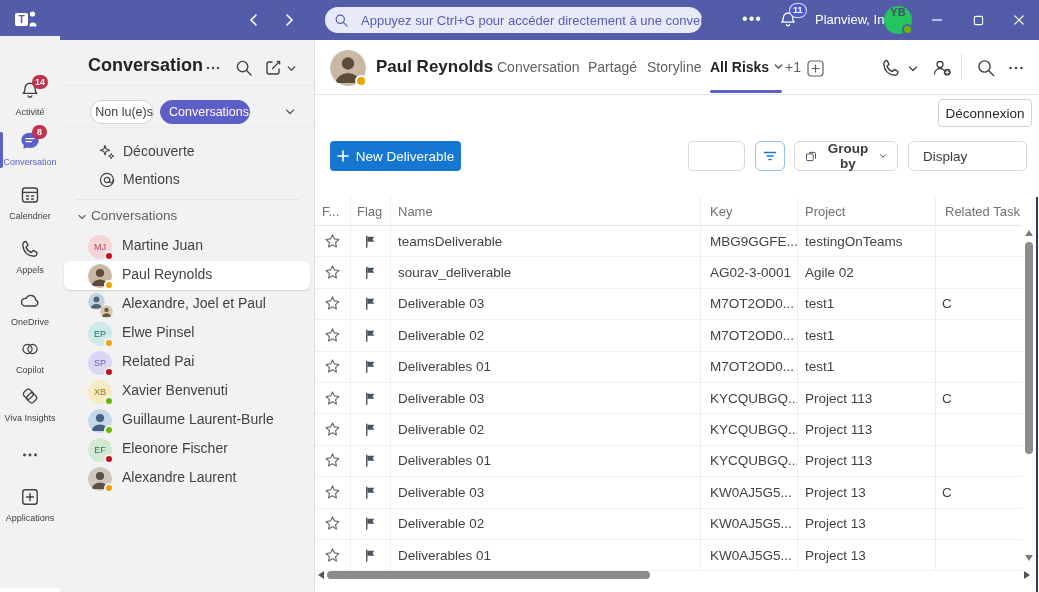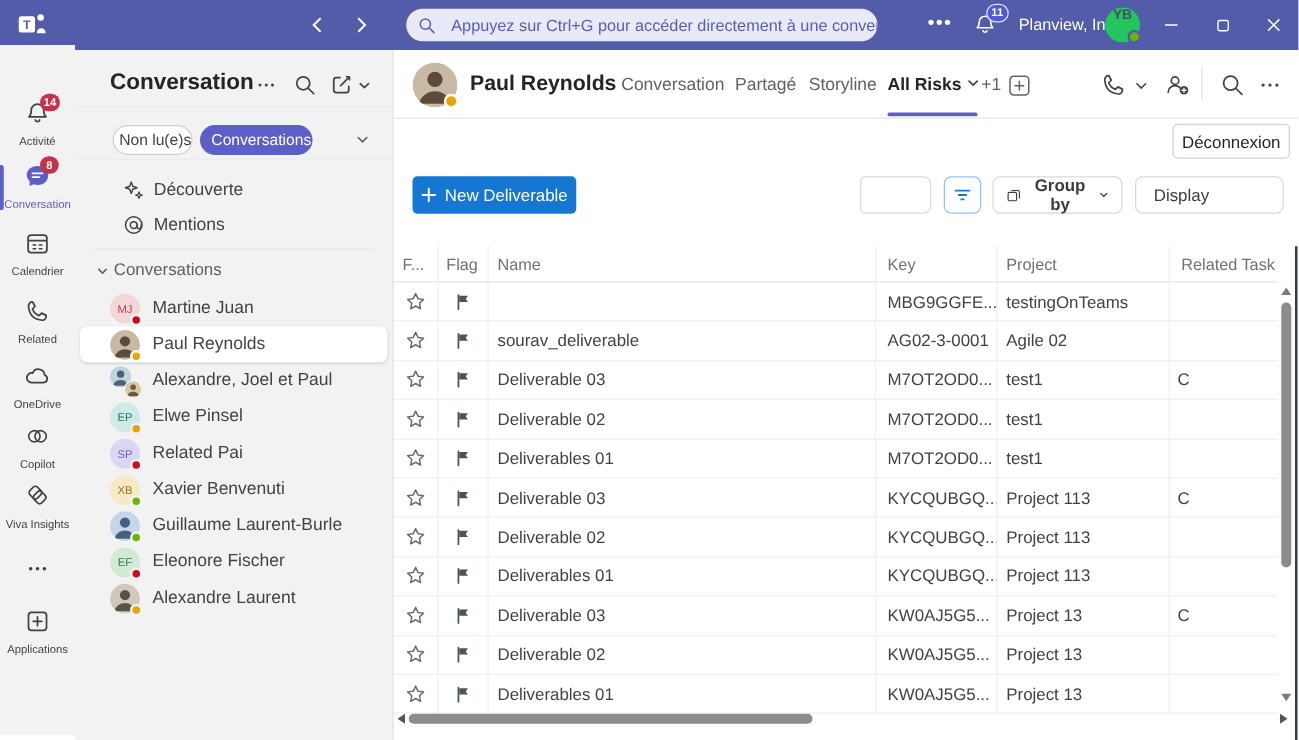--- a/index.html
+++ b/index.html
@@ -221,21 +221,21 @@
           </svg>
       </span>
       <span class="rlabel">Calendrier</span>
     </div>
     <div class="rail-item" style="top:202px">
       <span class="ric">
         <svg viewBox="0 0 22 22">
             <path d="M7.2 3.6 L9 7.2 L7 9.2 c.9 2.4 2.9 4.4 5.3 5.3 l2-2 3.6 1.8 c.4 2-1 4-2.8 3.9 C8.3 17.7 4.3 13.7 3.8 7 3.7 5.2 5.2 3.2 7.2 3.6 z" stroke="#424242" stroke-width="1.4" fill="none" stroke-linejoin="round"></path>
           </svg>
       </span>
-      <span class="rlabel">Related</span>
+      <span class="rlabel">Appels</span>
     </div>
     <div class="rail-item" style="top:254px">
       <span class="ric">
         <svg viewBox="0 0 22 22">
             <path d="M6.5 16 a3.8 3.8 0 1 1 .6-7.5 A5 5 0 0 1 16.7 10 a3.1 3.1 0 0 1 -.7 6 z" stroke="#424242" stroke-width="1.4" fill="none" stroke-linejoin="round"></path>
           </svg>
       </span>
       <span class="rlabel">OneDrive</span>
     </div>
     <div class="rail-item" style="top:302px">
@@ -550,20 +550,21 @@
             <svg viewBox="0 0 16 16" width="17" height="17">
               <path d="M8 1.8 L9.8 5.6 L14 6.1 L10.9 9 L11.7 13.2 L8 11.1 L4.3 13.2 L5.1 9 L2 6.1 L6.2 5.6 Z" stroke="#696969" stroke-width="1.1" fill="none" stroke-linejoin="round"></path>
             </svg>
           </span>
           <span class="cell c-flag">
             <svg viewBox="0 0 16 16" width="15" height="15">
               <path d="M4 2.3 V14.2" stroke="#49545F" stroke-width="1.5" stroke-linecap="round"></path>
               <path d="M4.7 2.8 h7.4 L10.2 5.5 L12.1 8.2 H4.7 Z" fill="#49545F"></path>
             </svg>
           </span>
+          <span class="cell c-name">teamsDeliverable</span>
           <span class="cell c-key">MBG9GGFE...</span>
           <span class="cell c-project">testingOnTeams</span>
           <span class="cell c-related"></span>
         </div>
         <div class="trow">
           <span class="cell c-star">
             <svg viewBox="0 0 16 16" width="17" height="17">
               <path d="M8 1.8 L9.8 5.6 L14 6.1 L10.9 9 L11.7 13.2 L8 11.1 L4.3 13.2 L5.1 9 L2 6.1 L6.2 5.6 Z" stroke="#696969" stroke-width="1.1" fill="none" stroke-linejoin="round"></path>
             </svg>
           </span>

